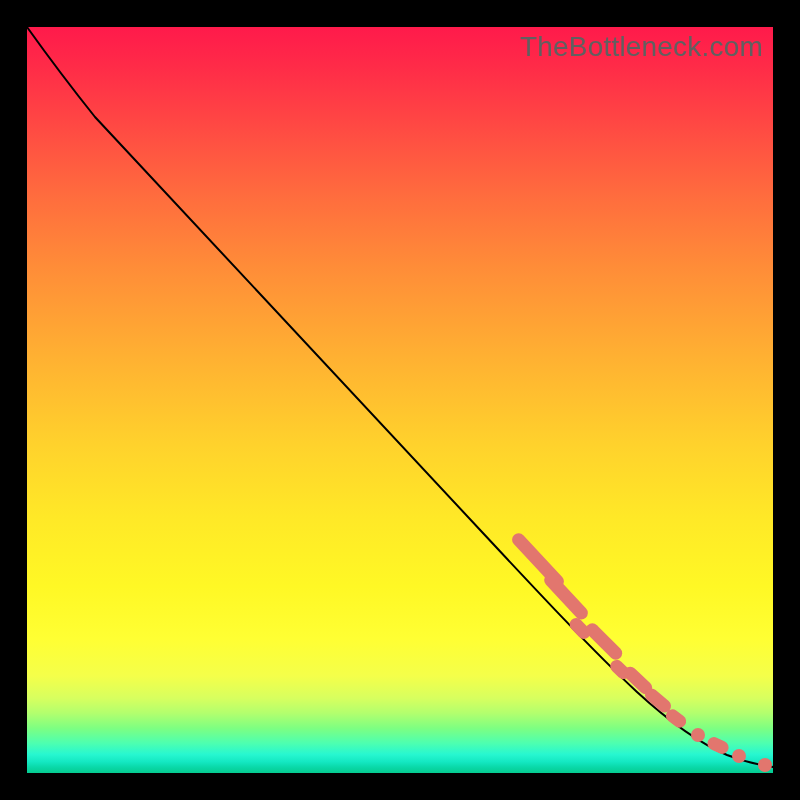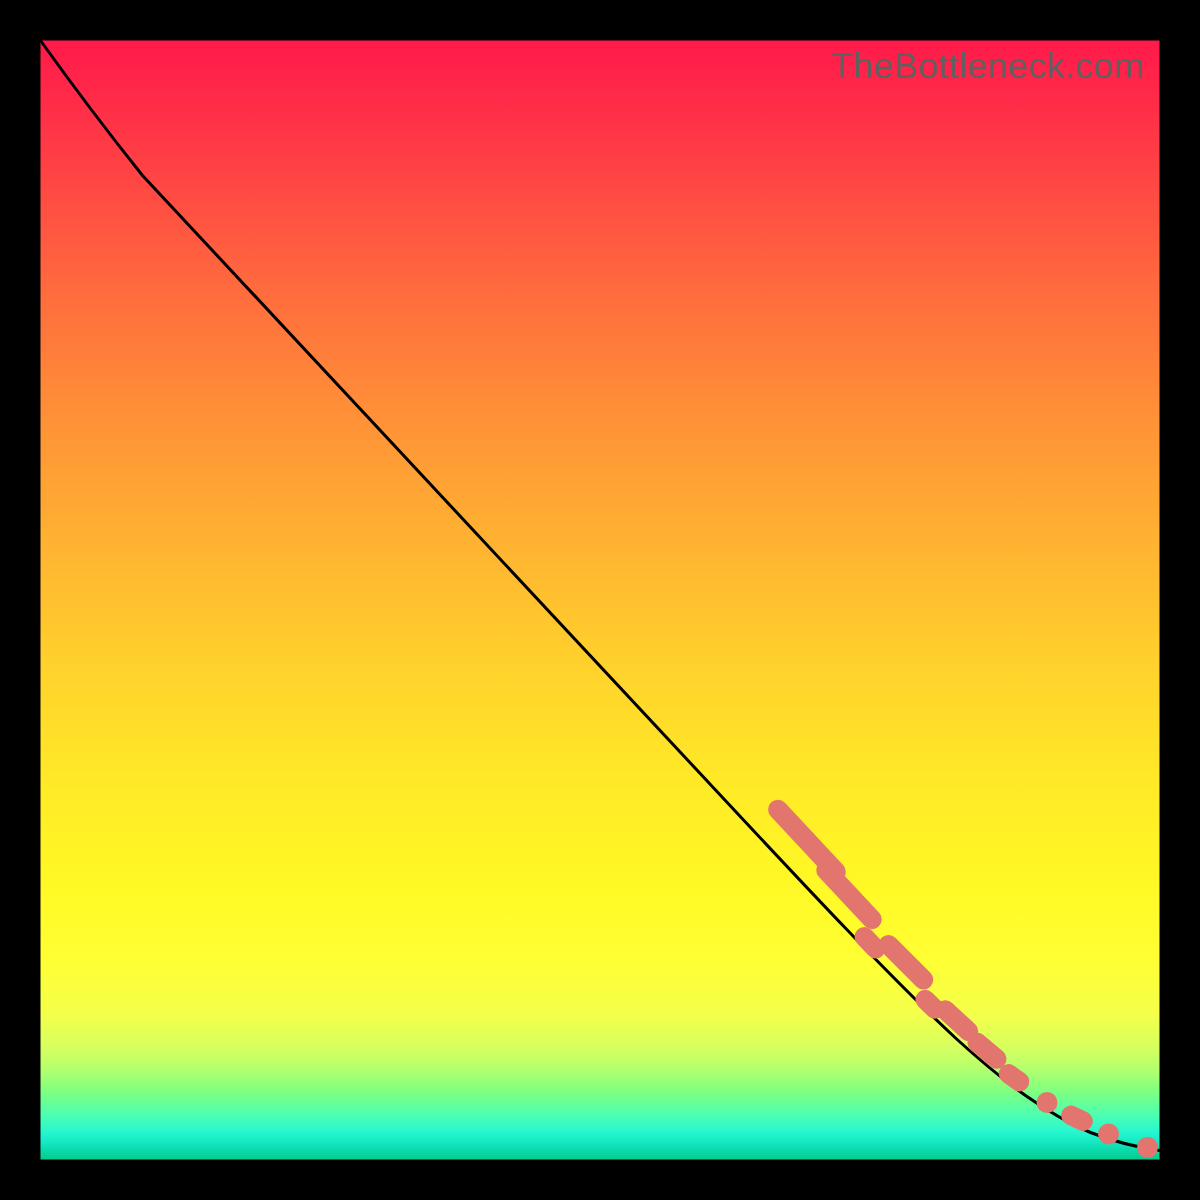--- a/index.html
+++ b/index.html
@@ -45,21 +45,21 @@
       #14e8c2 98.5%,
       #0ad9a9 99.2%,
       #05cc90 100%
     );
   }
   .watermark {
     position: absolute;
     top: 4px;
     right: 10px;
     color: #606060;
-    font-size: 24px;
+    font-size: 28px;
     font-weight: 400;
     letter-spacing: 0.2px;
     user-select: none;
     margin-left: 12px;
   }
   svg.curve {
     position: absolute;
     left: 0;
     top: 0;
     width: 746px;

